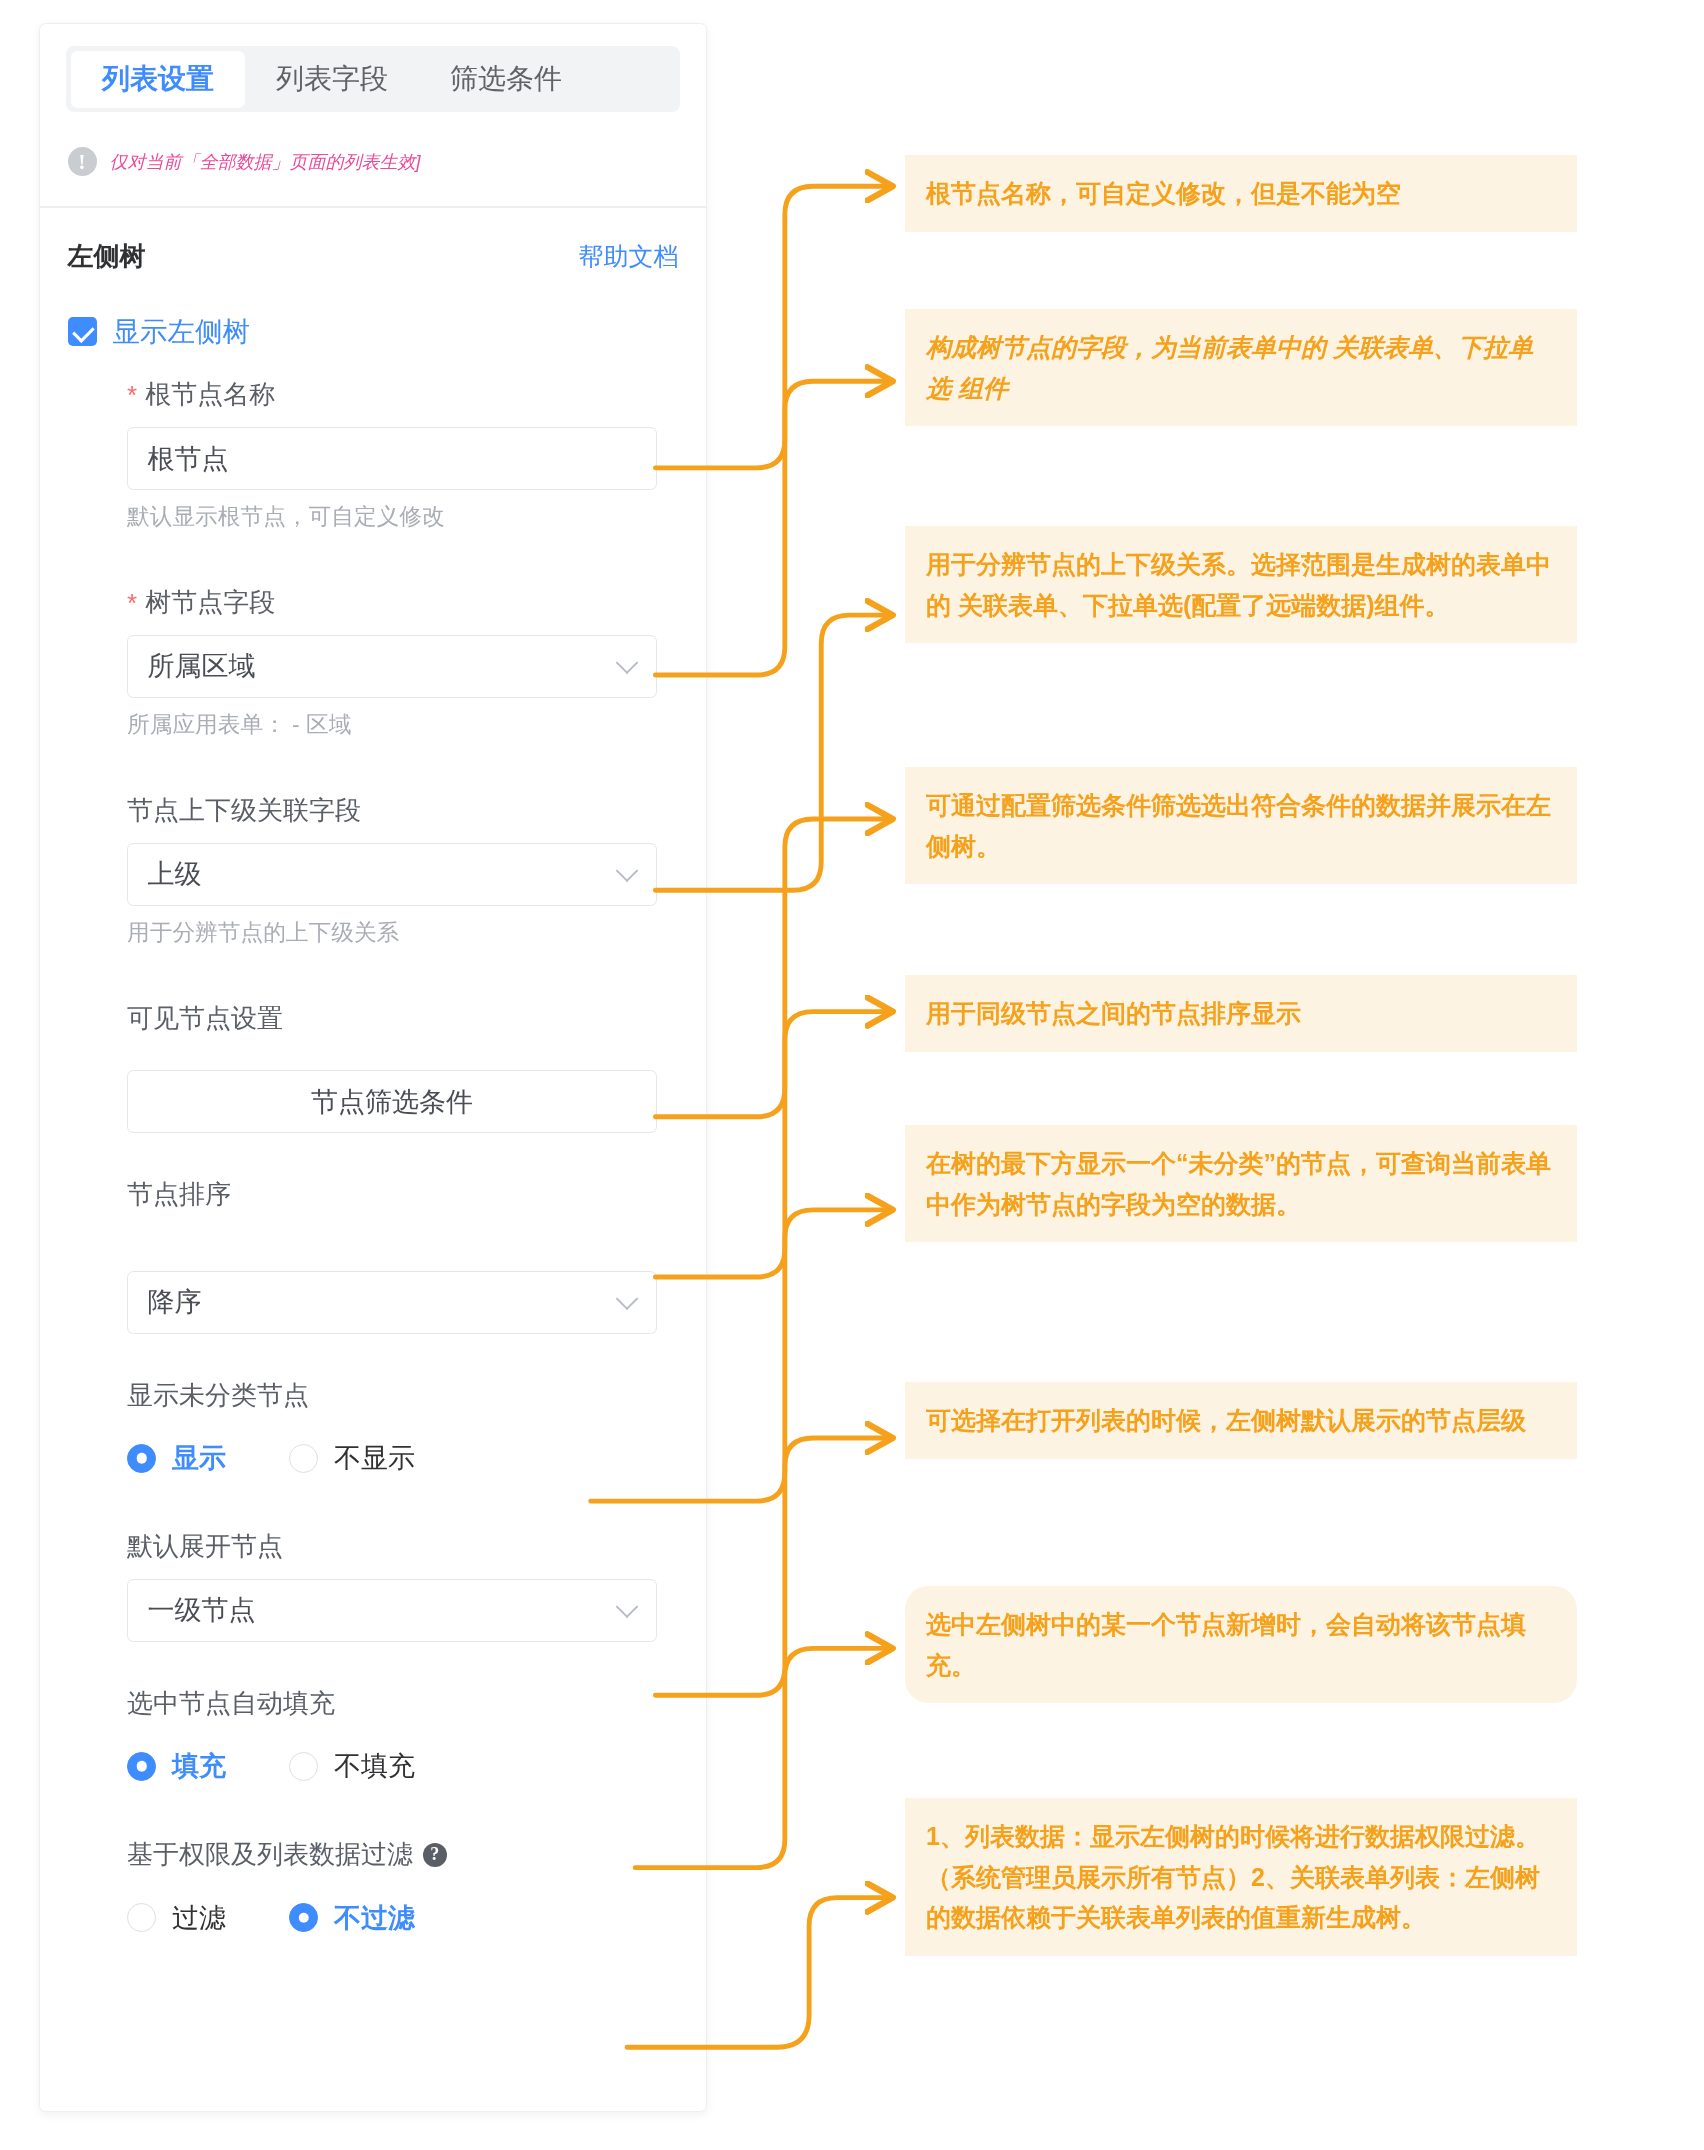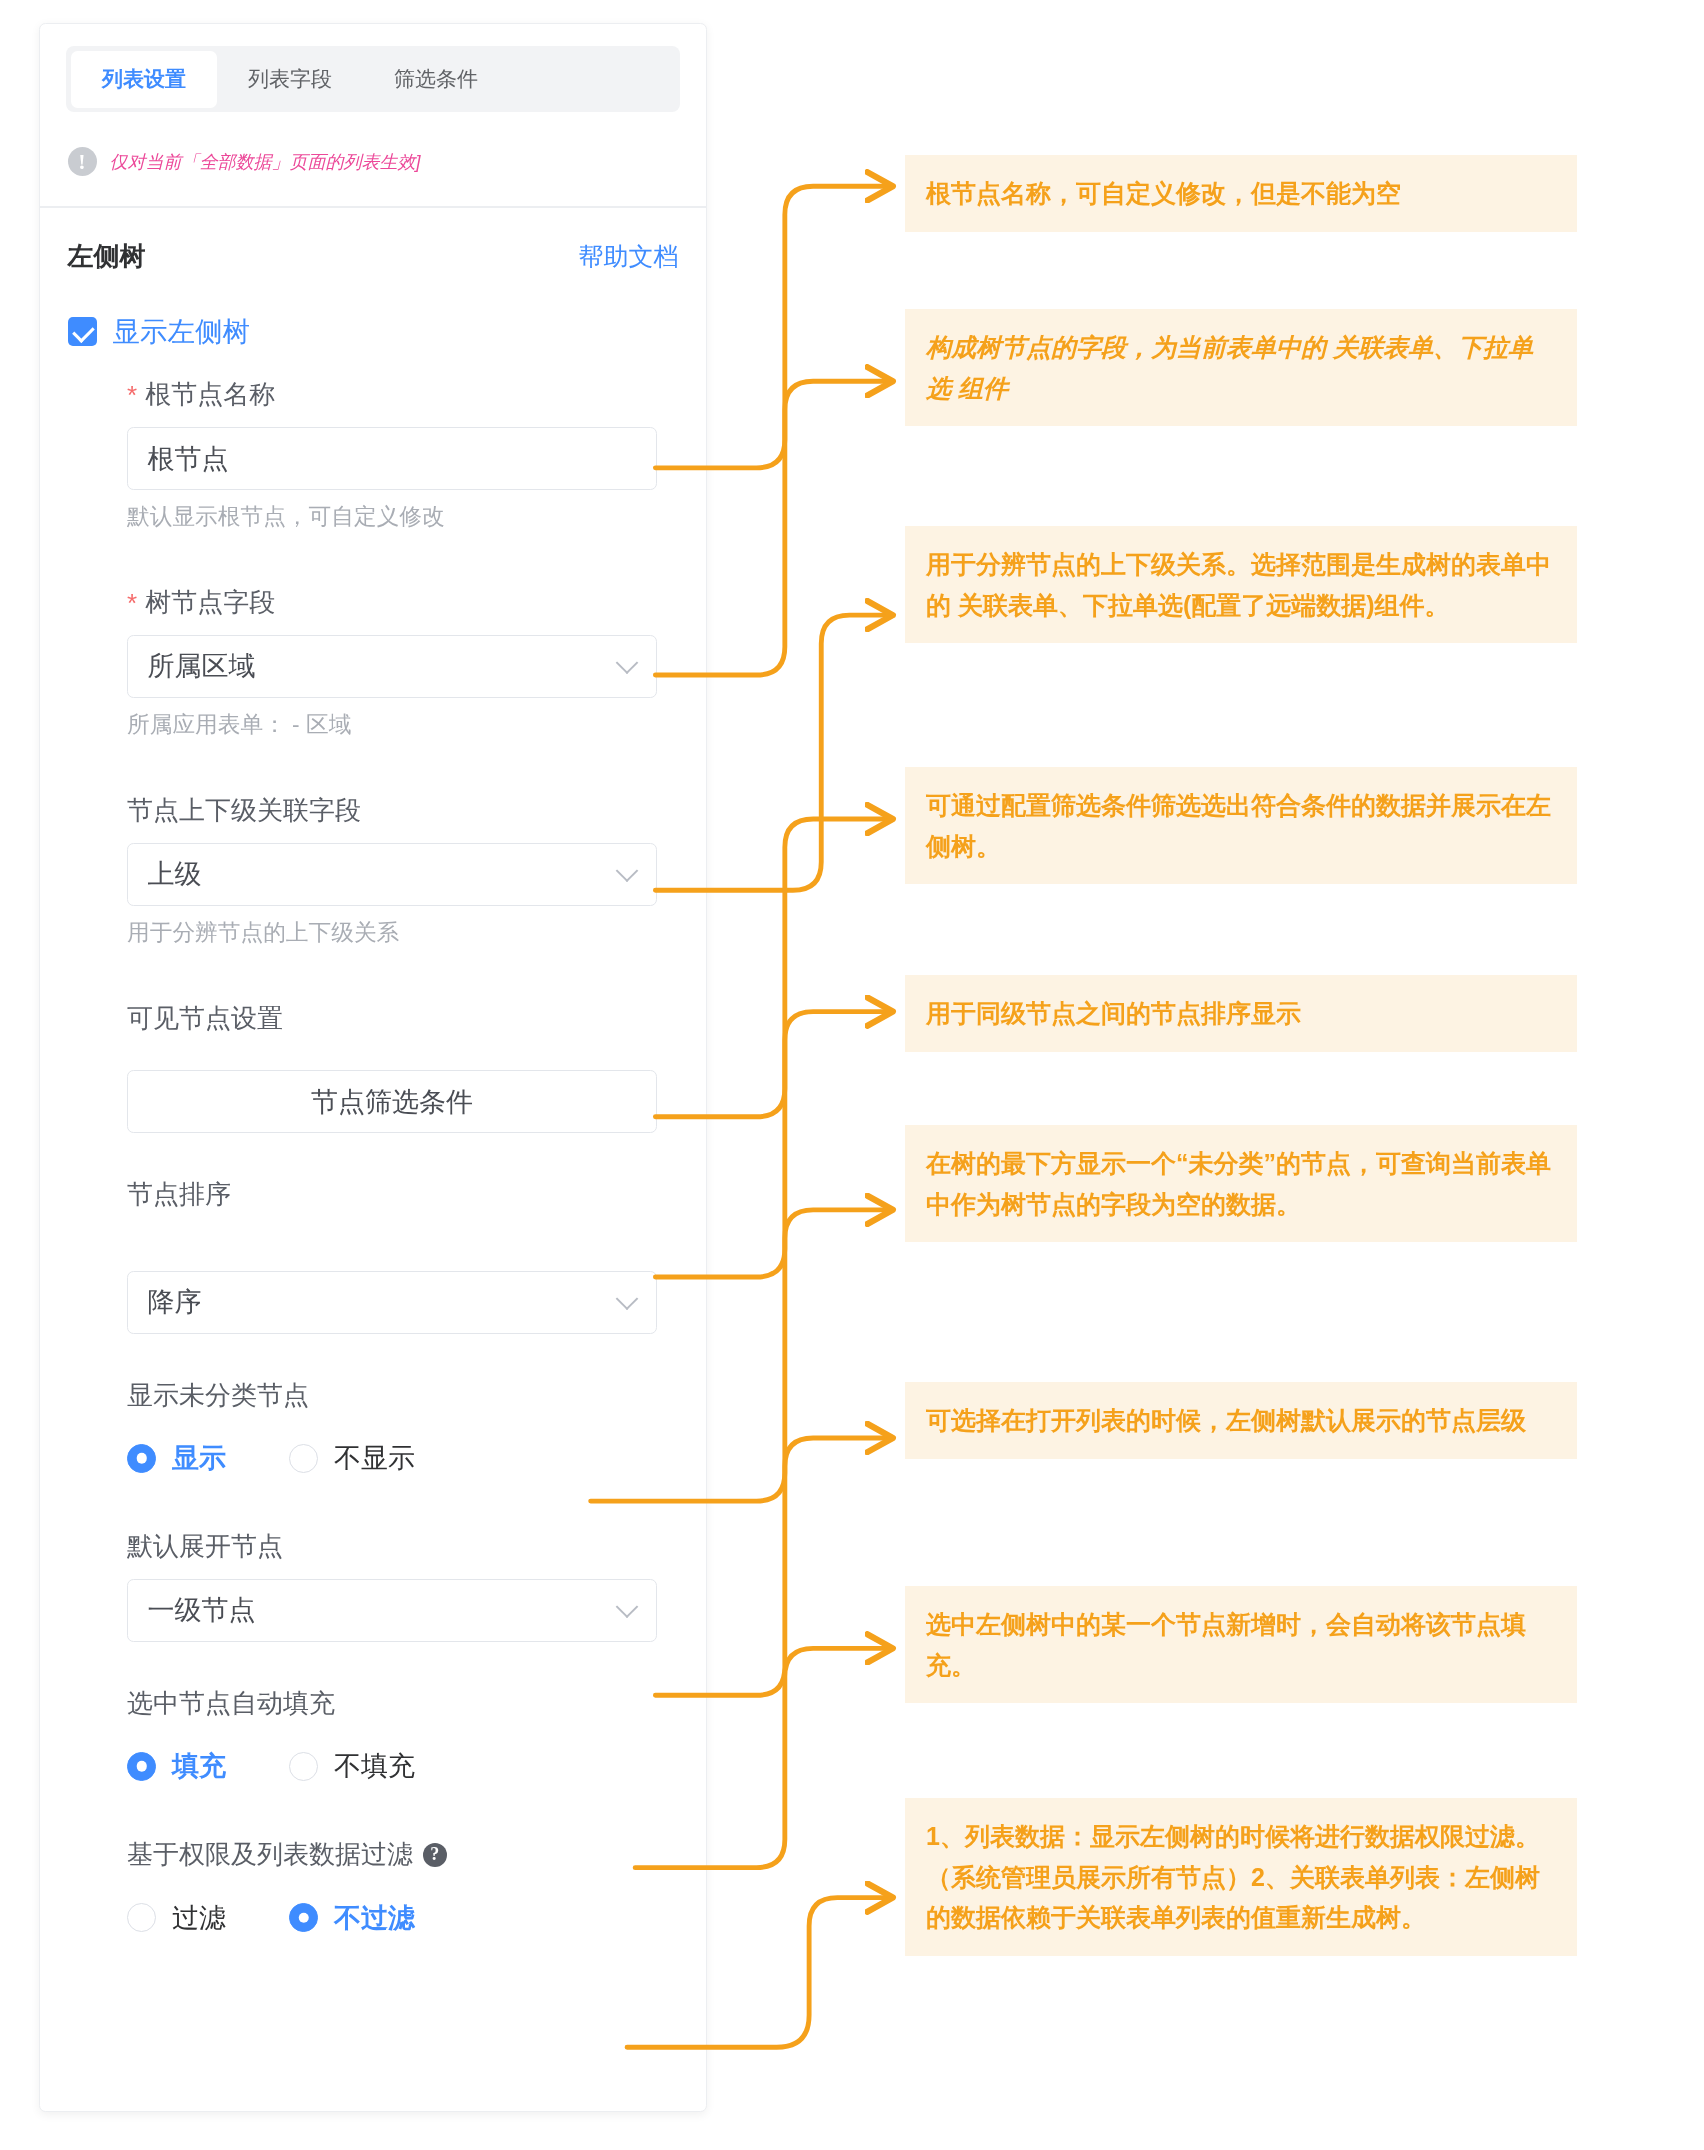--- a/index.html
+++ b/index.html
@@ -30,21 +30,21 @@
     border-radius:8px;
     height:66px;
     display:flex;
     align-items:center;
     padding:0 4.9px;
   }
   .tab {
     height:57px;
     padding:0 31px;
     display:flex; align-items:center; justify-content:center;
-    font-size:21px;
+    font-size:28px;
     color:#606266;
     border-radius:6.5px;
     white-space:nowrap;
     cursor:pointer;
   }
   .tab.active {
     background:#ffffff;
     color:#3f8cff;
     font-weight:bold;
   }
@@ -362,15 +362,15 @@
 <div class="note" style="top:155px;">根节点名称，可自定义修改，但是不能为空</div>
 
 <div class="note" style="top:309px;font-style:italic;"><span>构成树节点的字段，为当前表单中的 </span><b>关联表单、下拉单选</b><span> 组件</span></div>
 
 <div class="note" style="top:526px;"><span>用于分辨节点的上下级关系。选择范围是生成树的表单中的 </span><b>关联表单、下拉单选(配置了远端数据)</b><span>组件。</span></div>
 
 <div class="note" style="top:767px;">可通过配置筛选条件筛选选出符合条件的数据并展示在左侧树。</div>
 <div class="note" style="top:975px;">用于同级节点之间的节点排序显示</div>
 <div class="note" style="top:1125px;">在树的最下方显示一个“未分类”的节点，可查询当前表单中作为树节点的字段为空的数据。</div>
 <div class="note" style="top:1382px;">可选择在打开列表的时候，左侧树默认展示的节点层级</div>
-<div class="note" style="top:1586px;">选中左侧树中的某一个节点新增时，会自动将该节点填充。</div>
+<div class="note" style="top:1586px;border-radius:23px;">选中左侧树中的某一个节点新增时，会自动将该节点填充。</div>
 <div class="note" style="top:1798px;">1、列表数据：显示左侧树的时候将进行数据权限过滤。（系统管理员展示所有节点）2、关联表单列表：左侧树的数据依赖于关联表单列表的值重新生成树。</div>
 
 
 </body></html>

